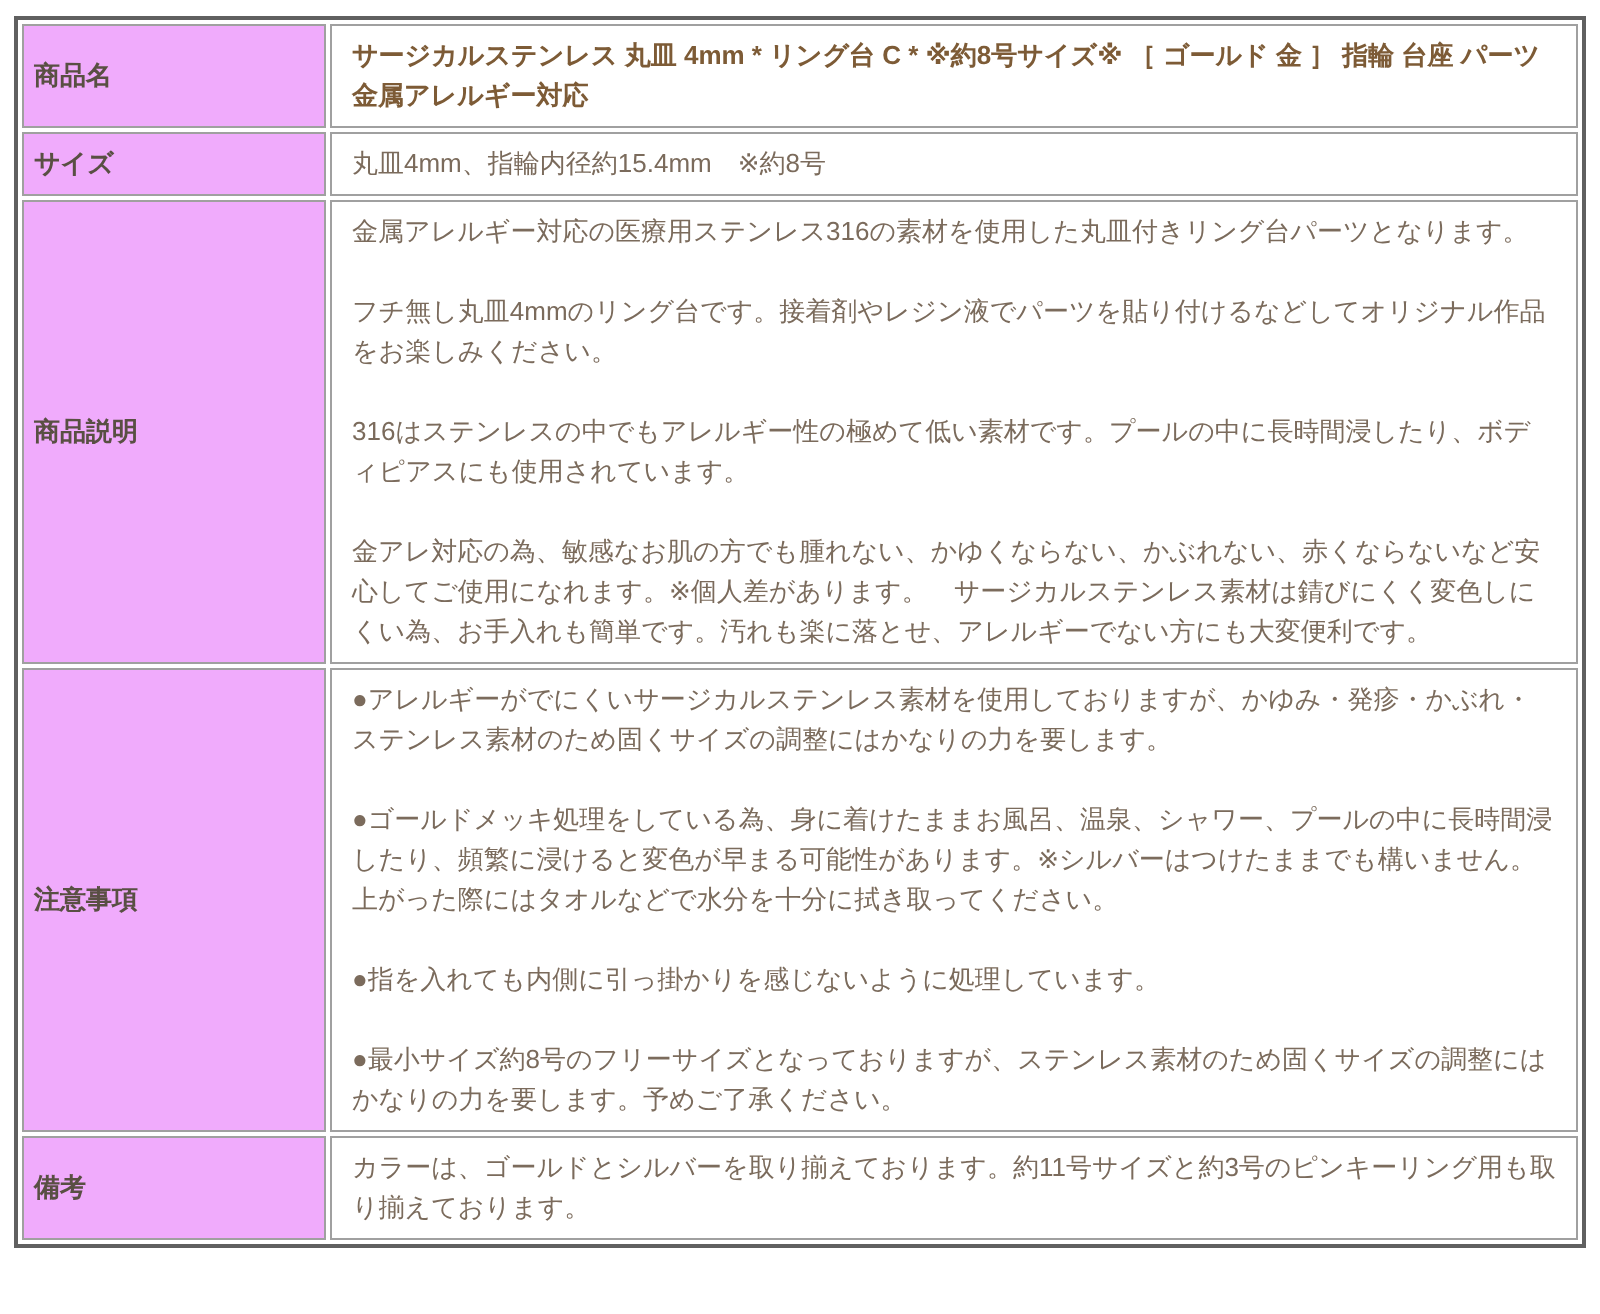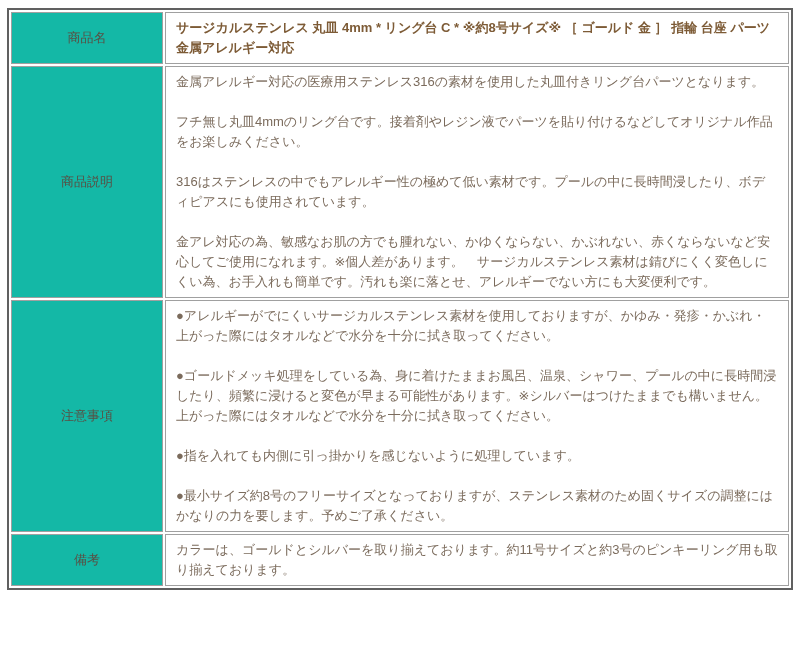--- a/index.html
+++ b/index.html
@@ -18,26 +18,26 @@
   table.spec-table {
     width: 786px;
     border-collapse: separate;
     border-spacing: 2px;
     border: 2px solid #606060;
     background: #ffffff;
     table-layout: fixed;
   }
   table.spec-table th {
     width: 140px;
-    background: #14b8a6;
+    background: #f0abfc;
     border: 1px solid #a0a0a0;
     color: #594f43;
     font-size: 13px;
-    font-weight: normal;
-    text-align: center;
+    font-weight: bold;
+    text-align: left;
     vertical-align: middle;
     padding: 5px;
   }
   table.spec-table td {
     border: 1px solid #a0a0a0;
     color: #7b6b5c;
     font-size: 13px;
     line-height: 20px;
     vertical-align: middle;
     padding: 5px 10px;
@@ -60,32 +60,38 @@
 <div class="page">
   <table class="spec-table">
     <tbody id="spec-table-body">
         <tr>
           <th>商品名</th>
           <td class="product-name">
             <p>サージカルステンレス 丸皿 4mm * リング台 C * ※約8号サイズ※ ［ ゴールド 金 ］ 指輪 台座 パーツ 金属アレルギー対応</p>
           </td>
         </tr>
         <tr>
+          <th>サイズ</th>
+          <td>
+            <p>丸皿4mm、指輪内径約15.4mm　※約8号</p>
+          </td>
+        </tr>
+        <tr>
           <th>商品説明</th>
           <td>
             <p>金属アレルギー対応の医療用ステンレス316の素材を使用した丸皿付きリング台パーツとなります。</p>
             <p>フチ無し丸皿4mmのリング台です。接着剤やレジン液でパーツを貼り付けるなどしてオリジナル作品をお楽しみください。</p>
             <p>316はステンレスの中でもアレルギー性の極めて低い素材です。プールの中に長時間浸したり、ボディピアスにも使用されています。</p>
             <p>金アレ対応の為、敏感なお肌の方でも腫れない、かゆくならない、かぶれない、赤くならないなど安心してご使用になれます。※個人差があります。　サージカルステンレス素材は錆びにくく変色しにくい為、お手入れも簡単です。汚れも楽に落とせ、アレルギーでない方にも大変便利です。</p>
           </td>
         </tr>
         <tr>
           <th>注意事項</th>
           <td>
-            <p>●アレルギーがでにくいサージカルステンレス素材を使用しておりますが、かゆみ・発疹・かぶれ・上がった際にはタオルなどで水分を十分に拭き取ってください。</p>
+            <p>●アレルギーがでにくいサージカルステンレス素材を使用しておりますが、かゆみ・発疹・かぶれ・ステンレス素材のため固くサイズの調整にはかなりの力を要します。</p>
             <p>●ゴールドメッキ処理をしている為、身に着けたままお風呂、温泉、シャワー、プールの中に長時間浸したり、頻繁に浸けると変色が早まる可能性があります。※シルバーはつけたままでも構いません。上がった際にはタオルなどで水分を十分に拭き取ってください。</p>
             <p>●指を入れても内側に引っ掛かりを感じないように処理しています。</p>
             <p>●最小サイズ約8号のフリーサイズとなっておりますが、ステンレス素材のため固くサイズの調整にはかなりの力を要します。予めご了承ください。</p>
           </td>
         </tr>
         <tr>
           <th>備考</th>
           <td>
             <p>カラーは、ゴールドとシルバーを取り揃えております。約11号サイズと約3号のピンキーリング用も取り揃えております。</p>
           </td>

